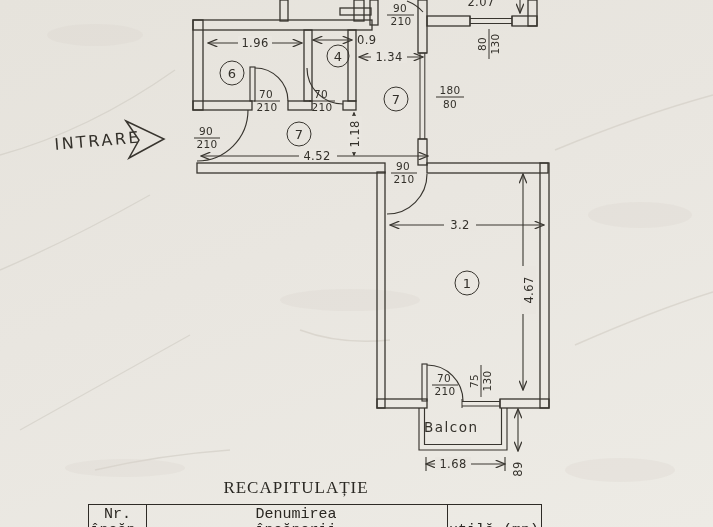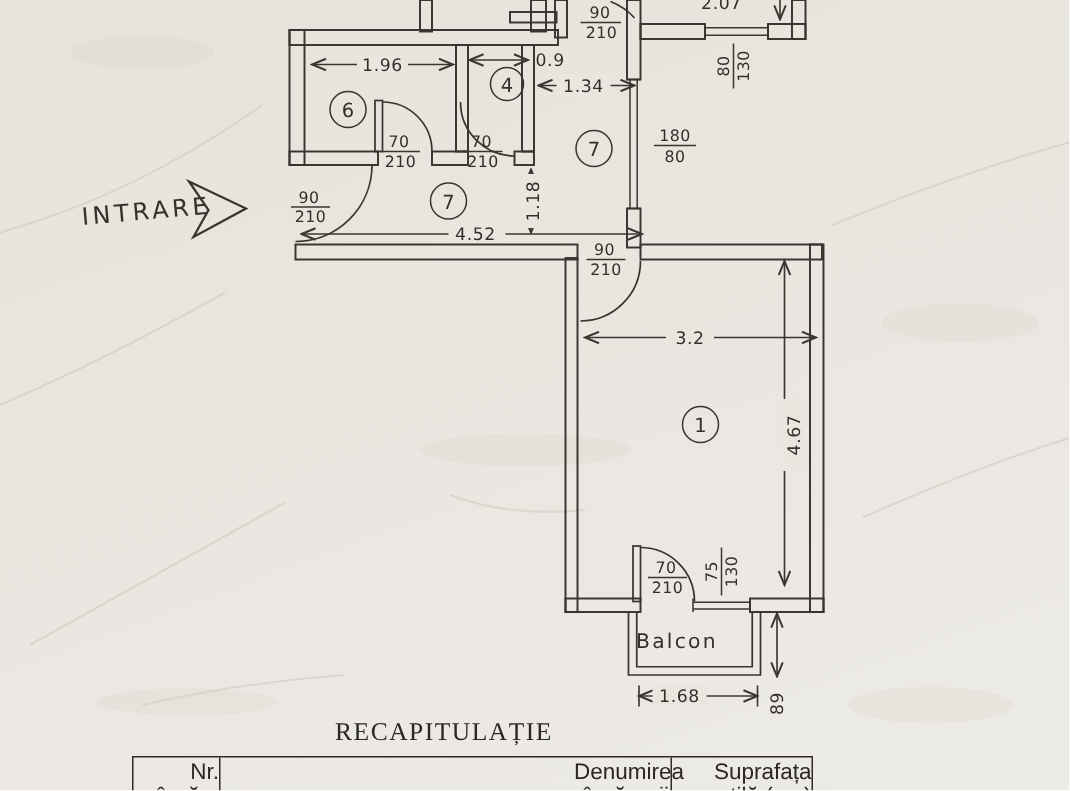--- a/index.html
+++ b/index.html
@@ -23,22 +23,22 @@
   .entr{font-size:16px;letter-spacing:2.5px;}
   .balc{font-size:13.5px;letter-spacing:1.5px;}
   
   .recap-title{
     position:absolute;z-index:3;left:190px;top:478px;width:212px;text-align:center;
     font-family:Liberation Serif, serif;font-size:17px;letter-spacing:1px;color:#2a2823;
   }
   .tbl{position:absolute;z-index:3;left:88px;top:504px;width:452px;height:40px;
     border:1.6px solid #2e2b26;border-bottom:none;}
   .tbl .vline{position:absolute;top:0;bottom:0;width:0;border-left:1.4px solid #2e2b26;}
-  .tbl .hcell{position:absolute;font-family:Liberation Sans, sans-serif;font-size:15px;color:#2a2722;
-    text-align:right;line-height:16px;}
+  .tbl .hcell{position:absolute;font-family:Liberation Mono, monospace;font-size:15px;color:#2a2722;
+    text-align:center;line-height:16px;}
 </style>
 </head>
 <body>
 <div class="page">
 
 <svg class="noise" width="713" height="527" viewBox="0 0 713 527">
   <g stroke="#cdc9c0" stroke-width="1.4" fill="none" opacity="0.55">
     <path d="M0,155 Q90,130 175,70"></path>
     <path d="M0,270 Q70,240 150,195"></path>
     <path d="M20,430 Q110,380 190,335"></path>
@@ -226,19 +226,18 @@
   <text class="balc" x="424" y="432">Balcon</text>
 </svg>
 
 <div class="recap-title">RECAPITULAȚIE</div>
 
 <div class="tbl">
   <div class="vline" style="left:56.5px"></div>
   <div class="vline" style="left:357.5px"></div>
   <div class="hcell" style="left:0;top:2px;width:57px">Nr.</div>
   <div class="hcell" style="left:0;top:18px;width:57px">încăp.</div>
-  <div class="hcell" style="left:67px;top:2px;width:300px">Denumirea</div>
+  <div class="hcell" style="left:57px;top:2px;width:300px">Denumirea</div>
   <div class="hcell" style="left:57px;top:18px;width:300px">încăperii</div>
-  <div class="hcell" style="left:358px;top:2px;width:94px">Suprafața</div>
   <div class="hcell" style="left:358px;top:18px;width:94px">utilă (mp)</div>
 </div>
 
 </div>
 
 </body></html>

